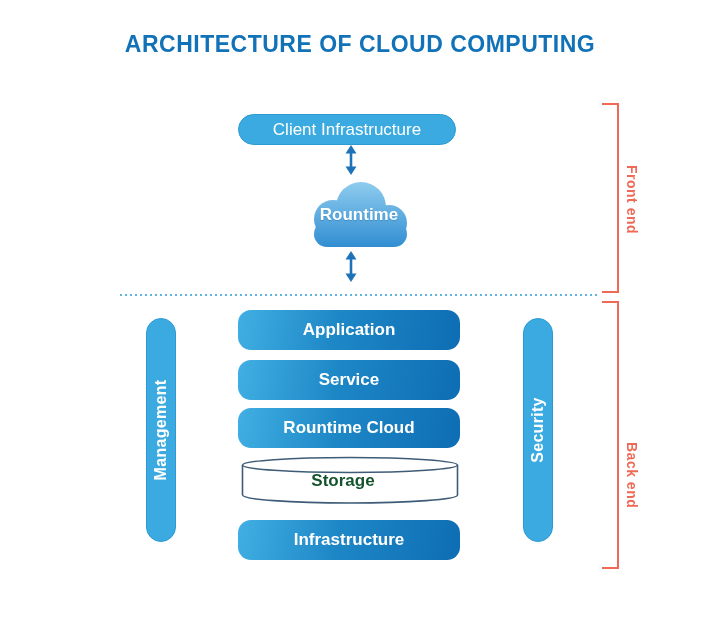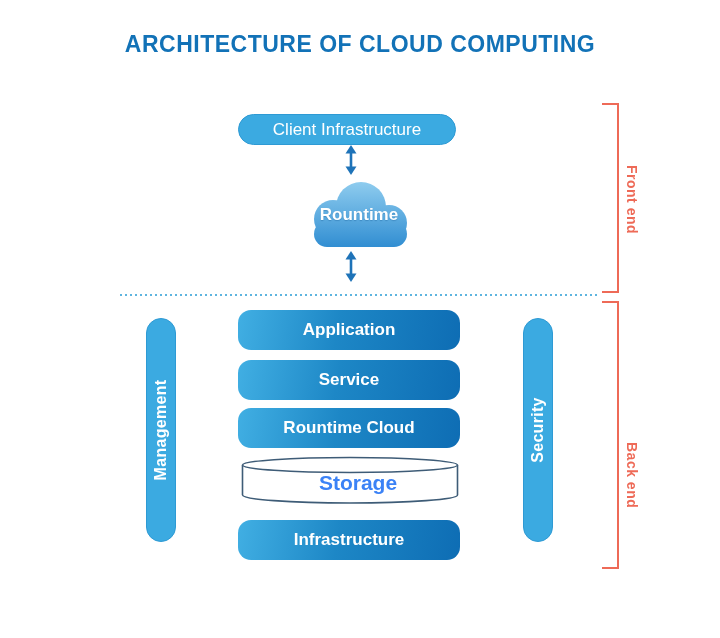--- a/index.html
+++ b/index.html
@@ -36,22 +36,22 @@
     transform:rotate(-90deg);white-space:nowrap;
     color:#fff;font-weight:bold;font-size:16px;letter-spacing:.3px;
   }
   
   .cloud-text{
     left:300px;top:205px;width:118px;text-align:center;
     color:#fff;font-weight:bold;font-size:17px;text-shadow:0 1px 1px rgba(20,90,150,.35);
   }
   
   .storage-text{
-    left:248px;top:471px;width:220px;text-align:center;
-    color:#3b82f6;font-weight:bold;font-size:21px;
+    left:233px;top:471px;width:220px;text-align:center;
+    color:#14532d;font-weight:bold;font-size:17px;
   }
   
   .divider{
     left:120px;top:294px;width:480px;height:2px;
     background:repeating-linear-gradient(to right,#5FB5DF 0 2px,transparent 2px 5px);
   }
   
   .bracket{
     left:602px;width:17px;box-sizing:border-box;
     border-top:2px solid #EE6A57;border-right:2px solid #EE6A57;border-bottom:2px solid #EE6A57;

